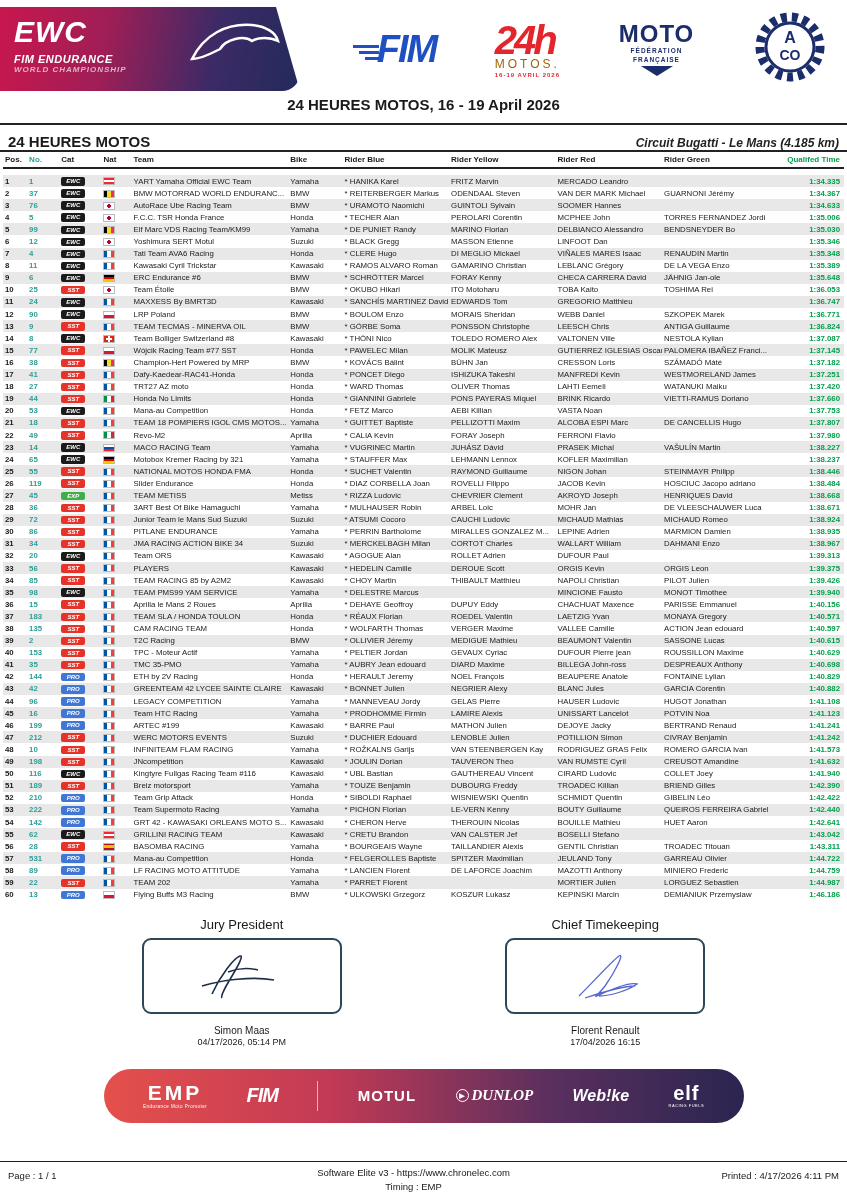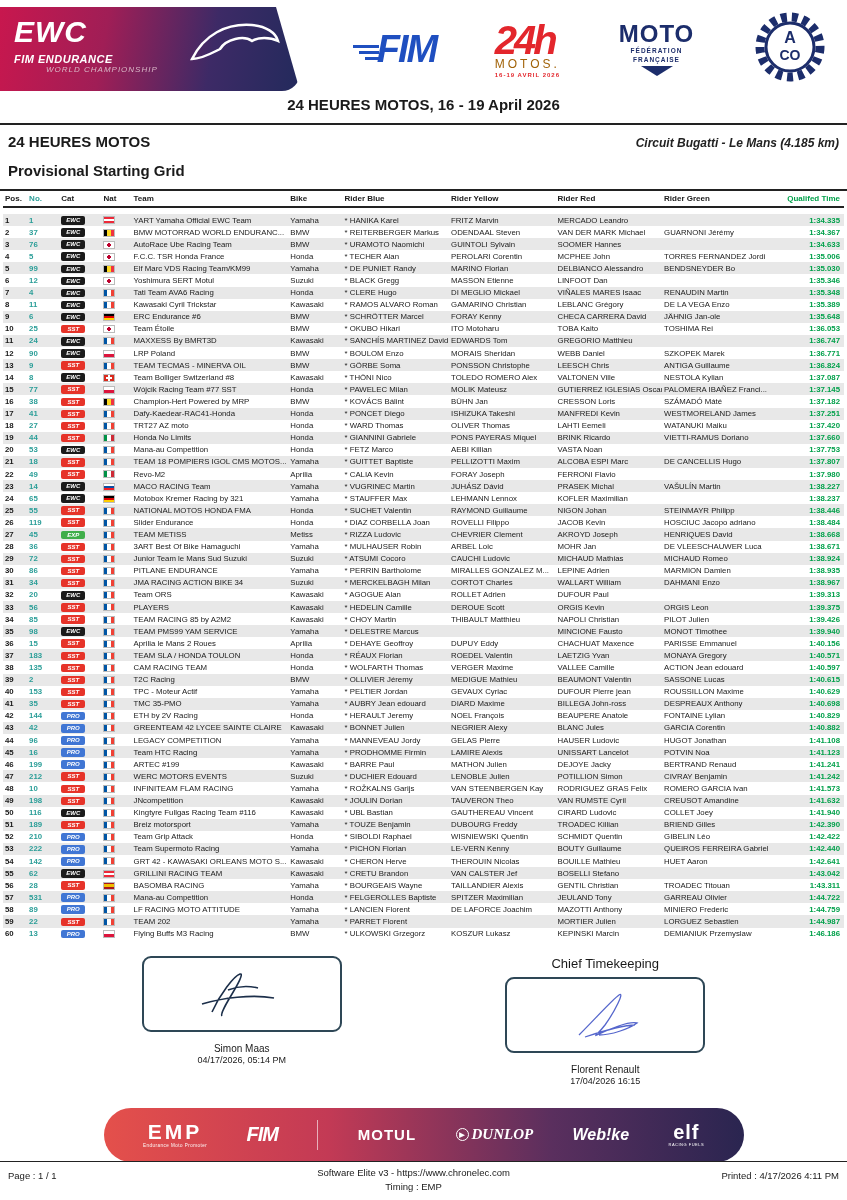--- a/index.html
+++ b/index.html
@@ -5,21 +5,21 @@
   * { margin:0; padding:0; box-sizing:border-box; }
   body { width:847px; height:1200px; background:#fff; font-family:"Liberation Sans", sans-serif; color:#1a1a1a; overflow:hidden; }
   .page { width:847px; height:1200px; position:relative; background:#fff; }
 
   
   .logo-band { display:flex; align-items:center; justify-content:space-between; padding:8px 14px 2px 0; height:92px; }
   .ewc-logo { width:300px; height:84px; background:linear-gradient(100deg,#c8174e 0%,#a01e56 35%,#3d2a66 70%,#232a5c 100%);
     border-radius:0 18px 18px 0; clip-path:polygon(0 0, 92% 0, 100% 100%, 0 100%); position:relative; color:#fff; padding:10px 14px; }
   .ewc-logo .ewc-word { font-size:30px; font-weight:bold; font-style:italic; letter-spacing:1px; line-height:30px; }
   .ewc-logo .ewc-sub1 { font-size:11px; font-weight:bold; font-style:italic; margin-top:6px; letter-spacing:.5px; }
-  .ewc-logo .ewc-sub2 { font-size:8px; font-weight:normal; font-style:italic; color:#d9b6c6; letter-spacing:1px;margin-left:32px; }
+  .ewc-logo .ewc-sub2 { font-size:8px; font-weight:bold; font-style:italic; color:#d9b6c6; letter-spacing:1px; }
   .ewc-lion { position:absolute; right:18px; top:8px; }
   .fim-logo { font-size:38px; font-weight:bold; font-style:italic; color:#1f4fc0; letter-spacing:-2px; position:relative; padding-left:18px; }
   .fim-logo .fim-lines { position:absolute; left:-6px; top:14px; width:26px; }
   .fim-lines div { height:3px; background:#1f4fc0; margin:3px 0; }
   .fim-lines div:nth-child(1){ width:26px; } .fim-lines div:nth-child(2){ width:20px; margin-left:6px; } .fim-lines div:nth-child(3){ width:14px; margin-left:12px; }
   .h24-logo { text-align:left; line-height:1; }
   .h24-top { color:#e3262c; font-size:40px; font-weight:bold; font-style:italic; letter-spacing:-3px; }
   .h24-mid { color:#a16207; font-size:12px; font-weight:normal; letter-spacing:3px; margin-top:-2px; }
   .h24-sub { color:#e3262c; font-size:6px; font-weight:bold; letter-spacing:1px; margin-top:2px; }
   .ffm-logo { text-align:center; color:#1c2d6b; line-height:1; }
@@ -135,21 +135,20 @@
       </svg>
     </div>
   </div>
 
   <div class="main-title">24 HEURES MOTOS, 16 - 19 April 2026</div>
   <hr class="rule">
   <div class="info-row">
     <span class="event-name">24 HEURES MOTOS</span>
     <span class="circuit">Circuit Bugatti - Le Mans (4.185 km)</span>
   </div>
-  <div class="doc-title">Provisional Starting Grid</div>
   <hr class="rule">
 
   <table class="grid">
     <colgroup>
       <col style="width:24px">
         <col style="width:32px">
         <col style="width:42px">
         <col style="width:30px">
       <col style="width:156px">
         <col style="width:54px">
@@ -956,20 +955,21 @@
           <td class="c-ry">KOSZUR Lukasz</td>
           <td class="c-rr">KEPINSKI Marcin</td>
           <td class="c-rg">DEMIANIUK Przemyslaw</td>
           <td class="c-time">1:46.186</td>
         </tr>
       </tbody>
   </table>
 
   <div class="sig-section">
     <div class="sig-block">
+      <div class="sig-title">Jury President</div>
       <div class="sig-box">
         <svg width="120" height="60" viewBox="0 0 120 60">
           <path d="M30 48 C38 30, 52 12, 58 10 C62 9, 56 20, 50 30 C44 40, 38 50, 40 52 M20 40 C40 34, 70 30, 92 34 M46 26 C56 22, 68 22, 76 24" fill="none" stroke="#1c2f4a" stroke-width="1.6"></path>
         </svg>
       </div>
       <div class="sig-name">Simon Maas</div>
       <div class="sig-date">04/17/2026, 05:14 PM</div>
     </div>
     <div class="sig-block">
       <div class="sig-title">Chief Timekeeping</div>

